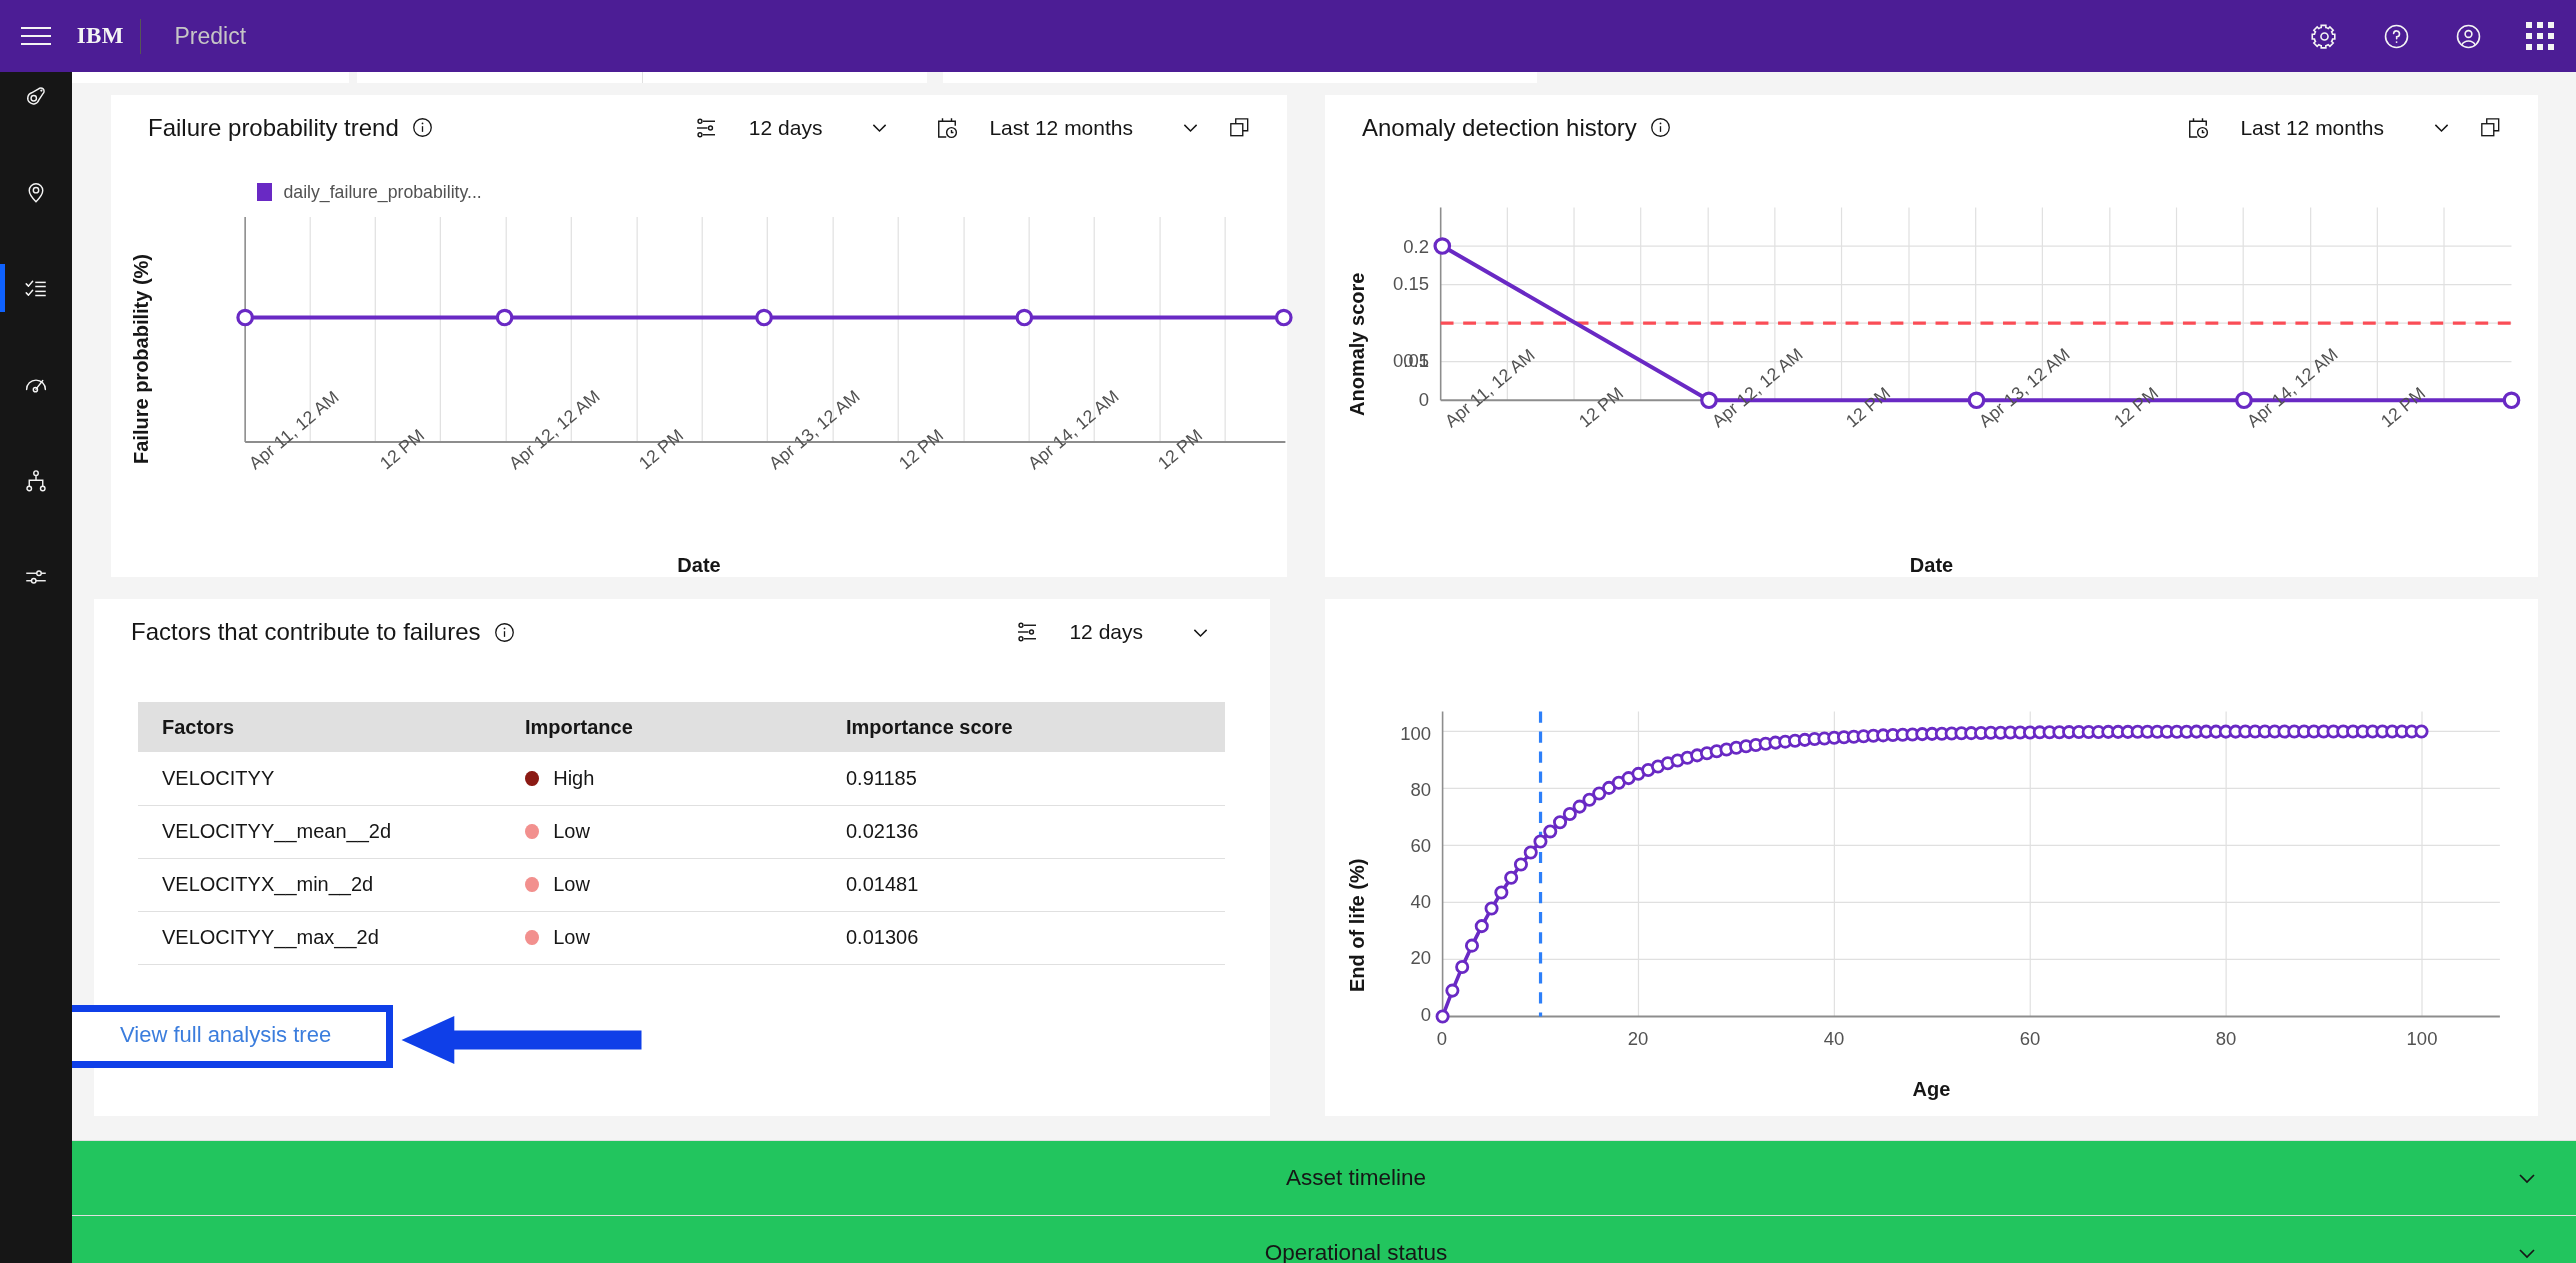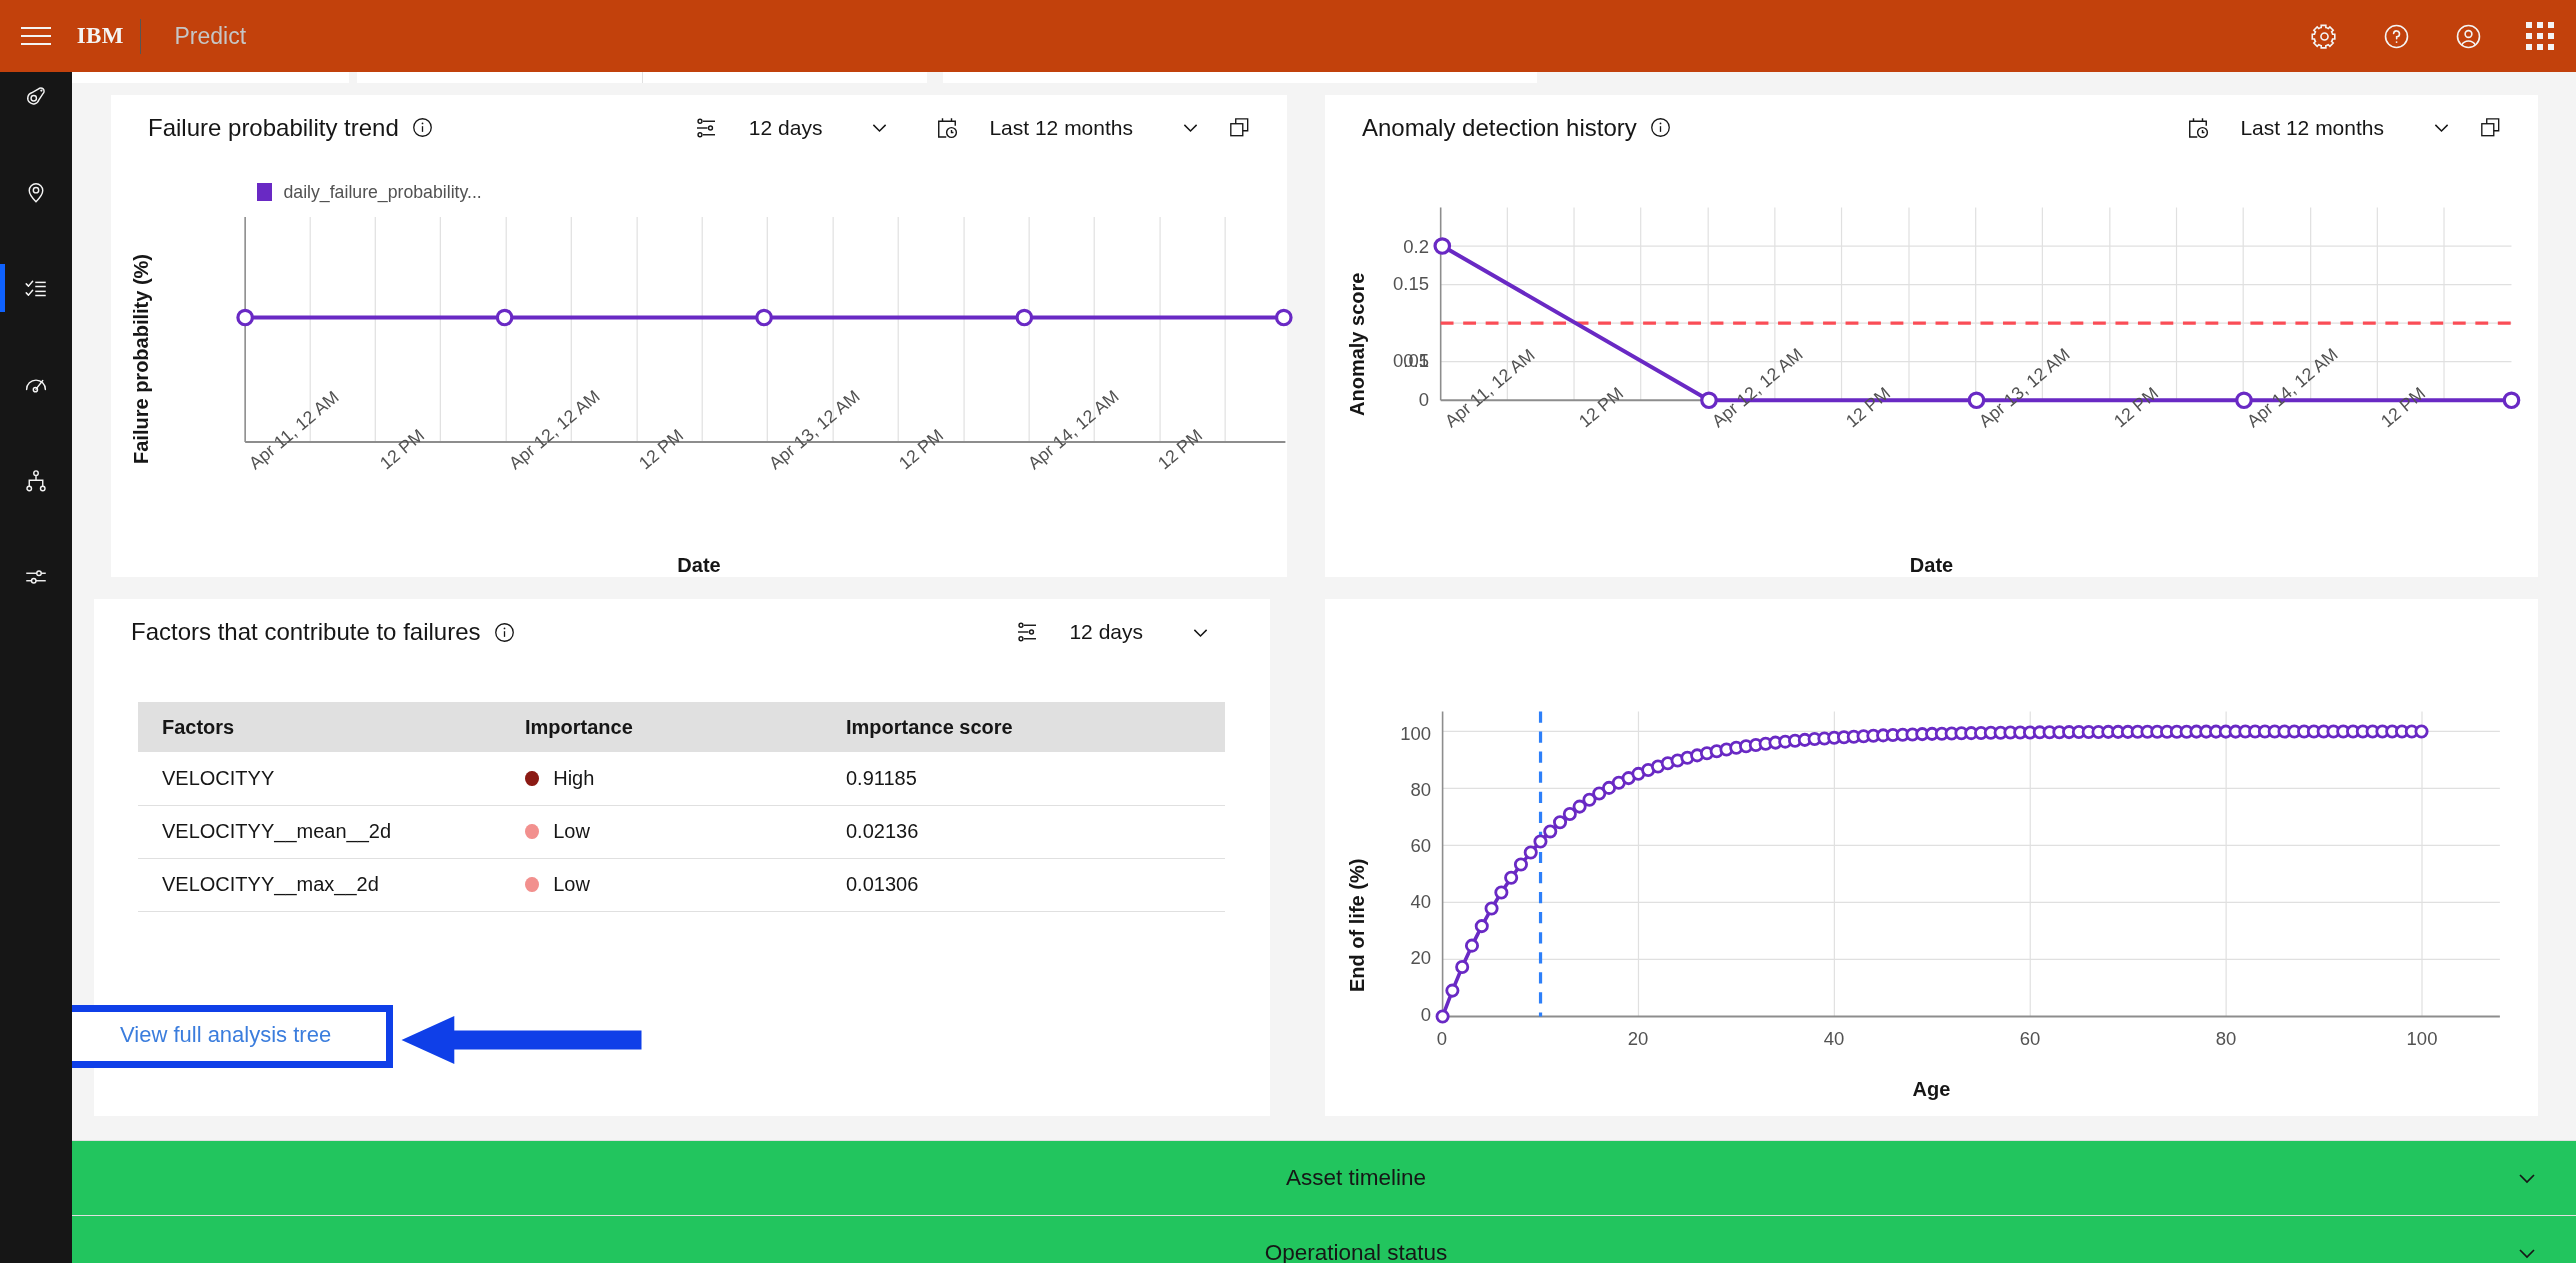--- a/index.html
+++ b/index.html
@@ -7,21 +7,21 @@
     width: 2576px; height: 1264px;
     background: #f4f4f4;
     font-family: "Liberation Sans", sans-serif;
     overflow: hidden;
   }
 
   
   #app-header {
     position: absolute; top: 0; left: 0;
     width: 2576px; height: 72px;
-    background: #c2410c;
+    background: #4c1d95;
     display: flex; align-items: center;
     z-index: 40;
   }
   .hamburger {
     width: 72px; height: 72px;
     display: flex; flex-direction: column; align-items: center; justify-content: center;
     gap: 5.6px; cursor: pointer;
   }
   .hamburger span { display: block; width: 30.5px; height: 2.4px; background: #f4f4f4; }
   .brand-ibm {
@@ -557,20 +557,30 @@
         </tr>
         <tr>
           <td>VELOCITYY__mean__2d</td>
           <td>
             <span class="imp-cell">
               <span class="dot" style="background:#f2908e"></span>
               <span>Low</span>
             </span>
           </td>
           <td>0.02136</td>
+        </tr>
+        <tr>
+          <td>VELOCITYX__min__2d</td>
+          <td>
+            <span class="imp-cell">
+              <span class="dot" style="background:#f2908e"></span>
+              <span>Low</span>
+            </span>
+          </td>
+          <td>0.01481</td>
         </tr>
         <tr>
           <td>VELOCITYY__max__2d</td>
           <td>
             <span class="imp-cell">
               <span class="dot" style="background:#f2908e"></span>
               <span>Low</span>
             </span>
           </td>
           <td>0.01306</td>

